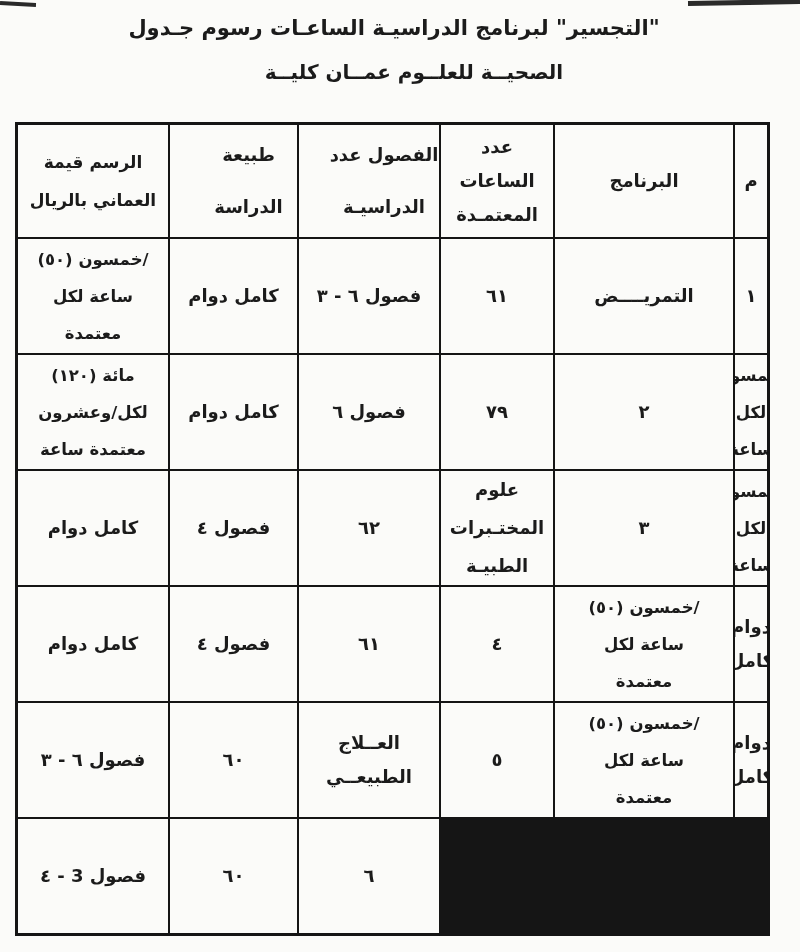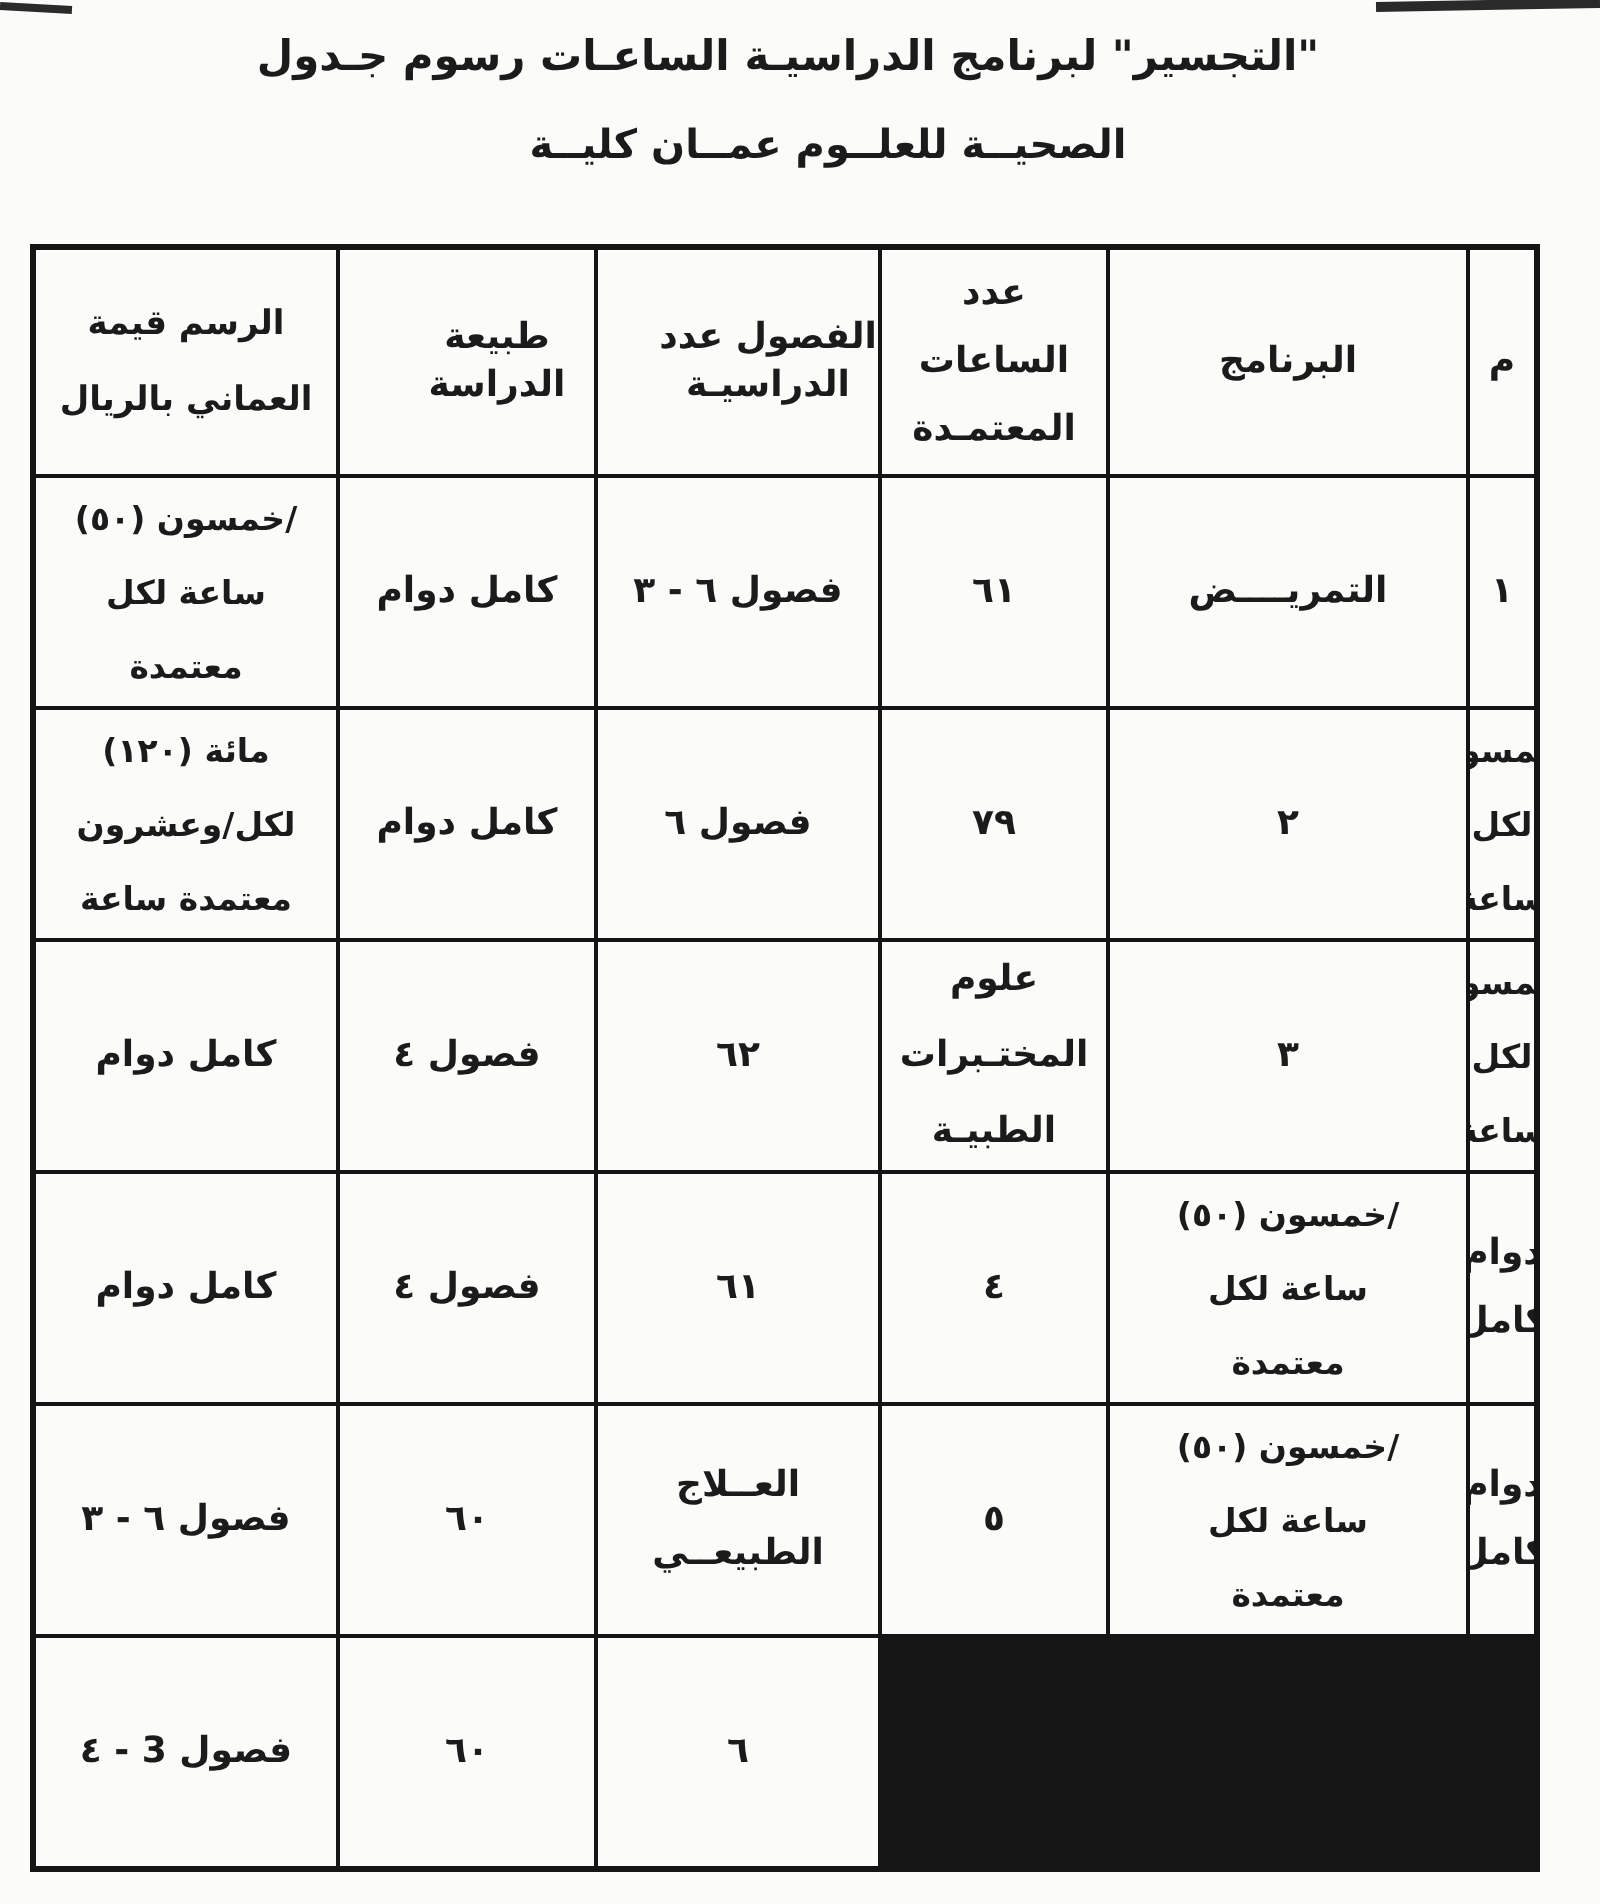--- a/index.html
+++ b/index.html
@@ -30,21 +30,21 @@
   .cell{
     background:#fbfbf9;
     display:flex;align-items:center;justify-content:center;
     text-align:center;white-space:pre-line;
     font-weight:bold;direction:ltr;
     font-size:18px;line-height:34px;
     overflow:hidden;
   }
   .head{font-size:18px;line-height:34px;}
   .head.feehead{font-size:17px;line-height:38px;}
-  .head.two{line-height:24px;padding-left:30px;}
+  .head.two{line-height:52px;padding-left:30px;}
   .fee{font-size:16.5px;line-height:37px;}
   .two-line{line-height:38px;}
   .num{font-size:18px;}
 </style>
 </head>
 <body>
 
 <div class="artifact tl"></div>
 <div class="artifact tr"></div>
 

